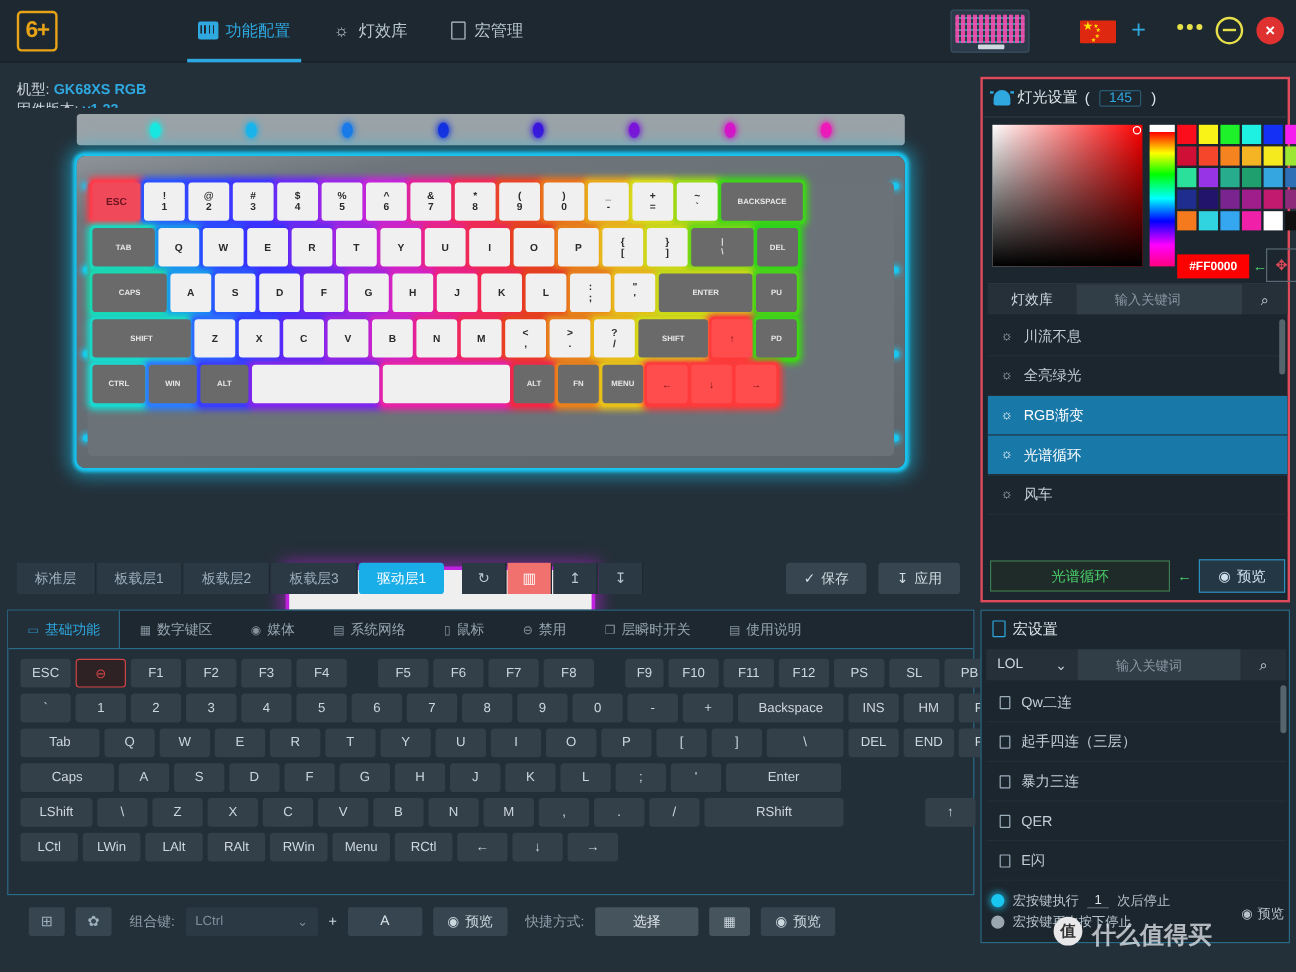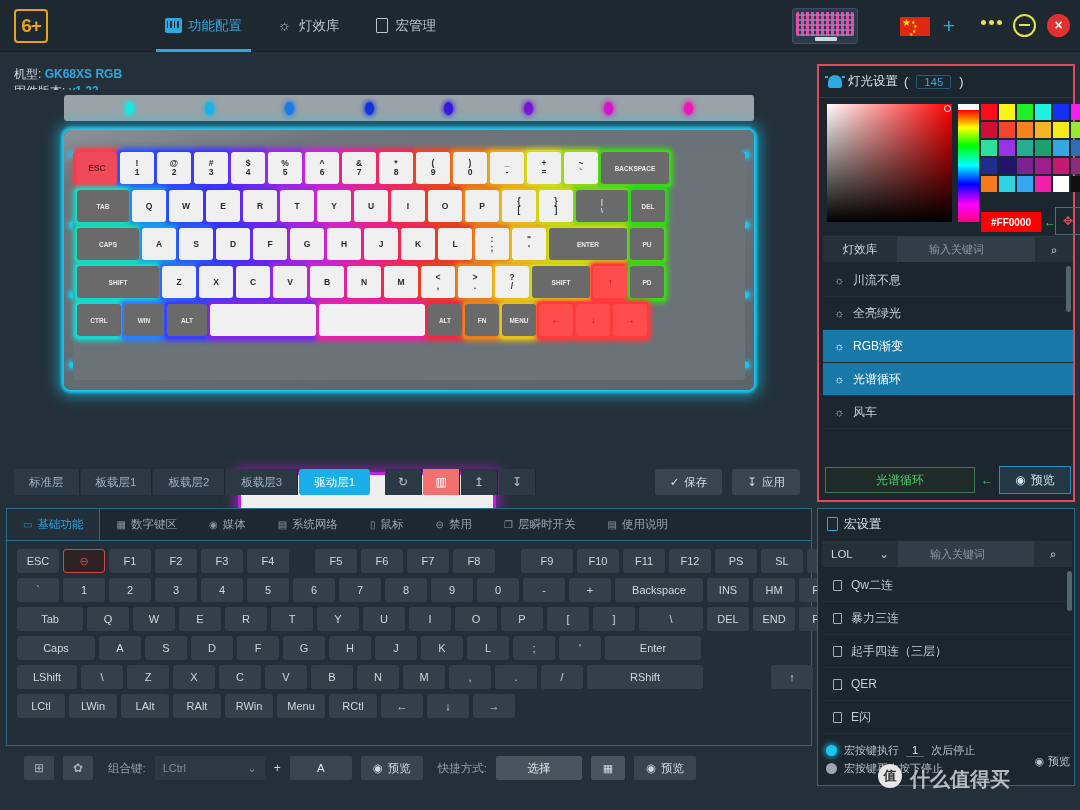--- a/index.html
+++ b/index.html
@@ -1018,21 +1018,21 @@
           <div class="gk" style="width: 42px;">F1</div>
           <div class="gk" style="width: 42px;">F2</div>
           <div class="gk" style="width: 42px;">F3</div>
           <div class="gk" style="width: 42px;">F4</div>
           <div class="gk gap" style="width: 18px;"></div>
           <div class="gk" style="width: 42px;">F5</div>
           <div class="gk" style="width: 42px;">F6</div>
           <div class="gk" style="width: 42px;">F7</div>
           <div class="gk" style="width: 42px;">F8</div>
           <div class="gk gap" style="width: 18px;"></div>
-          <div class="gk" style="width: 52px;">F9</div>
+          <div class="gk" style="width: 32px;">F9</div>
           <div class="gk" style="width: 42px;">F10</div>
           <div class="gk" style="width: 42px;">F11</div>
           <div class="gk" style="width: 42px;">F12</div>
           <div class="gk" style="width: 42px;">PS</div>
           <div class="gk" style="width: 42px;">SL</div>
           <div class="gk" style="width: 42px;">PB</div>
         </div>
         <div class="grow">
           <div class="gk" style="width: 42px;">`</div>
           <div class="gk" style="width: 42px;">1</div>
@@ -1247,25 +1247,25 @@
       <div class="inp">输入关键词</div>
       <div class="sbtn">⌕</div>
     </div>
     <div class="macrolist" id="macrolist">
         <div class="mrow">
           <span class="mdocic"></span>
           <span>Qw二连</span>
         </div>
         <div class="mrow">
           <span class="mdocic"></span>
-          <span>暴力三连</span>
+          <span>起手四连（三层）</span>
         </div>
         <div class="mrow">
           <span class="mdocic"></span>
-          <span>起手四连（三层）</span>
+          <span>暴力三连</span>
         </div>
         <div class="mrow">
           <span class="mdocic"></span>
           <span>QER</span>
         </div>
         <div class="mrow">
           <span class="mdocic"></span>
           <span>E闪</span>
         </div>
       </div>

